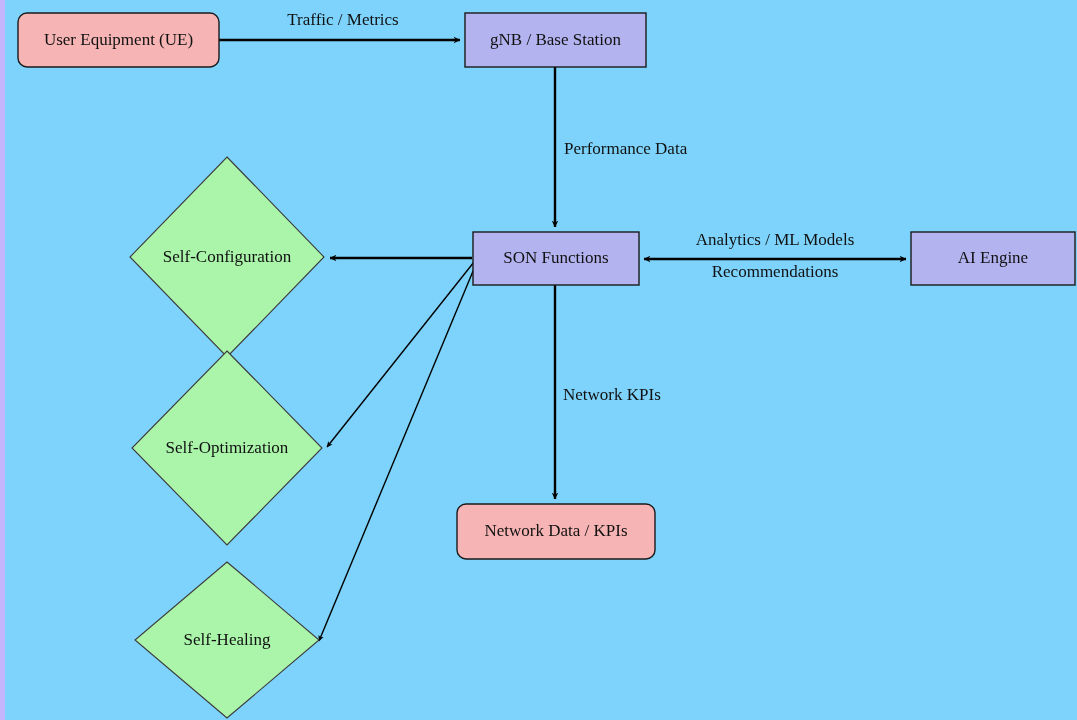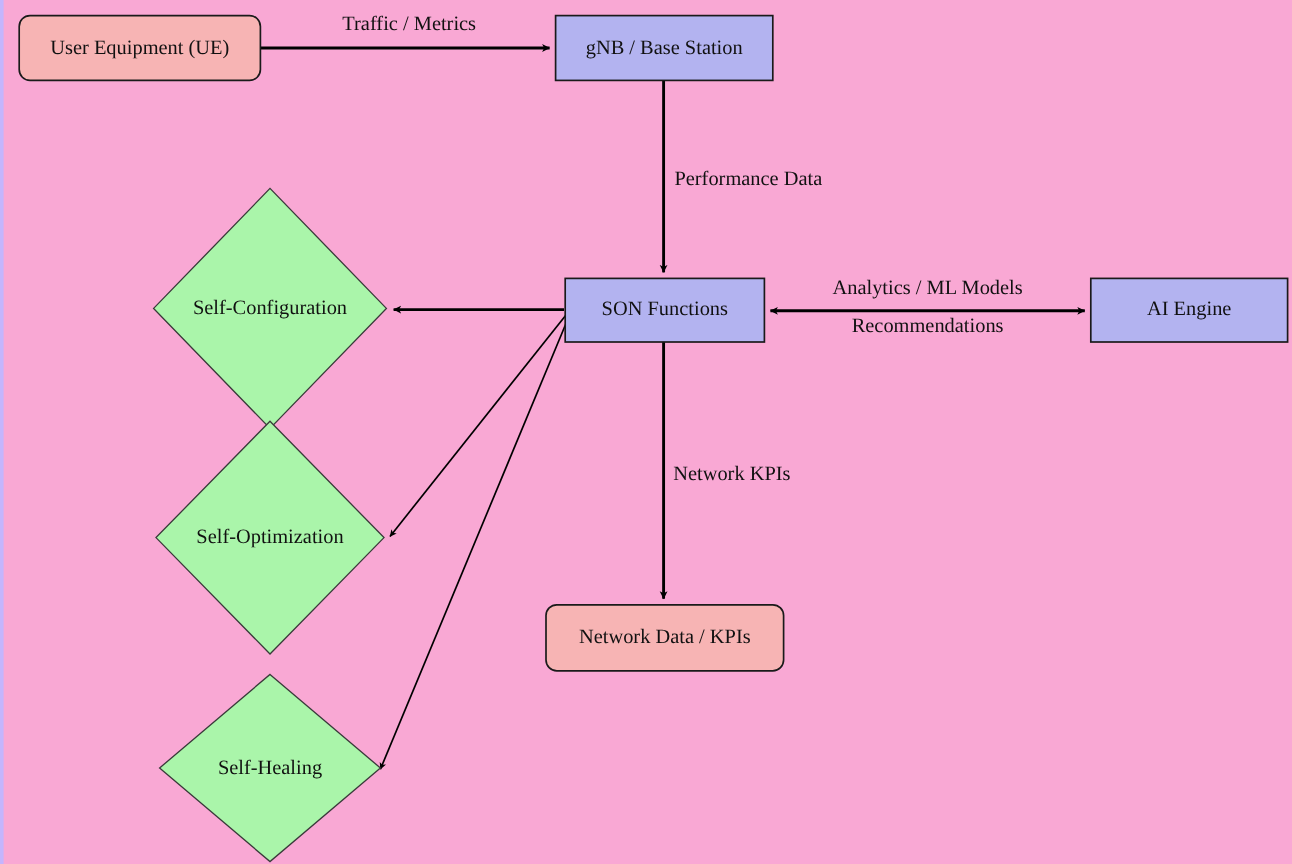--- a/index.html
+++ b/index.html
@@ -10,22 +10,22 @@
   body {
     width: 1077px;
     height: 720px;
     overflow: hidden;
     font-family: "Liberation Serif", "DejaVu Serif", serif;
   }
   #canvas {
     position: relative;
     width: 1077px;
     height: 720px;
-    background: #f9a8d4;
-    border-left: 3px solid #c4b5fd;
+    background: #7dd3fc;
+    border-left: 5px solid #c4b5fd;
     box-sizing: border-box;
   }
   svg#diagram {
     position: absolute;
     left: 0;
     top: 0;
     width: 1077px;
     height: 720px;
     display: block;
   }

